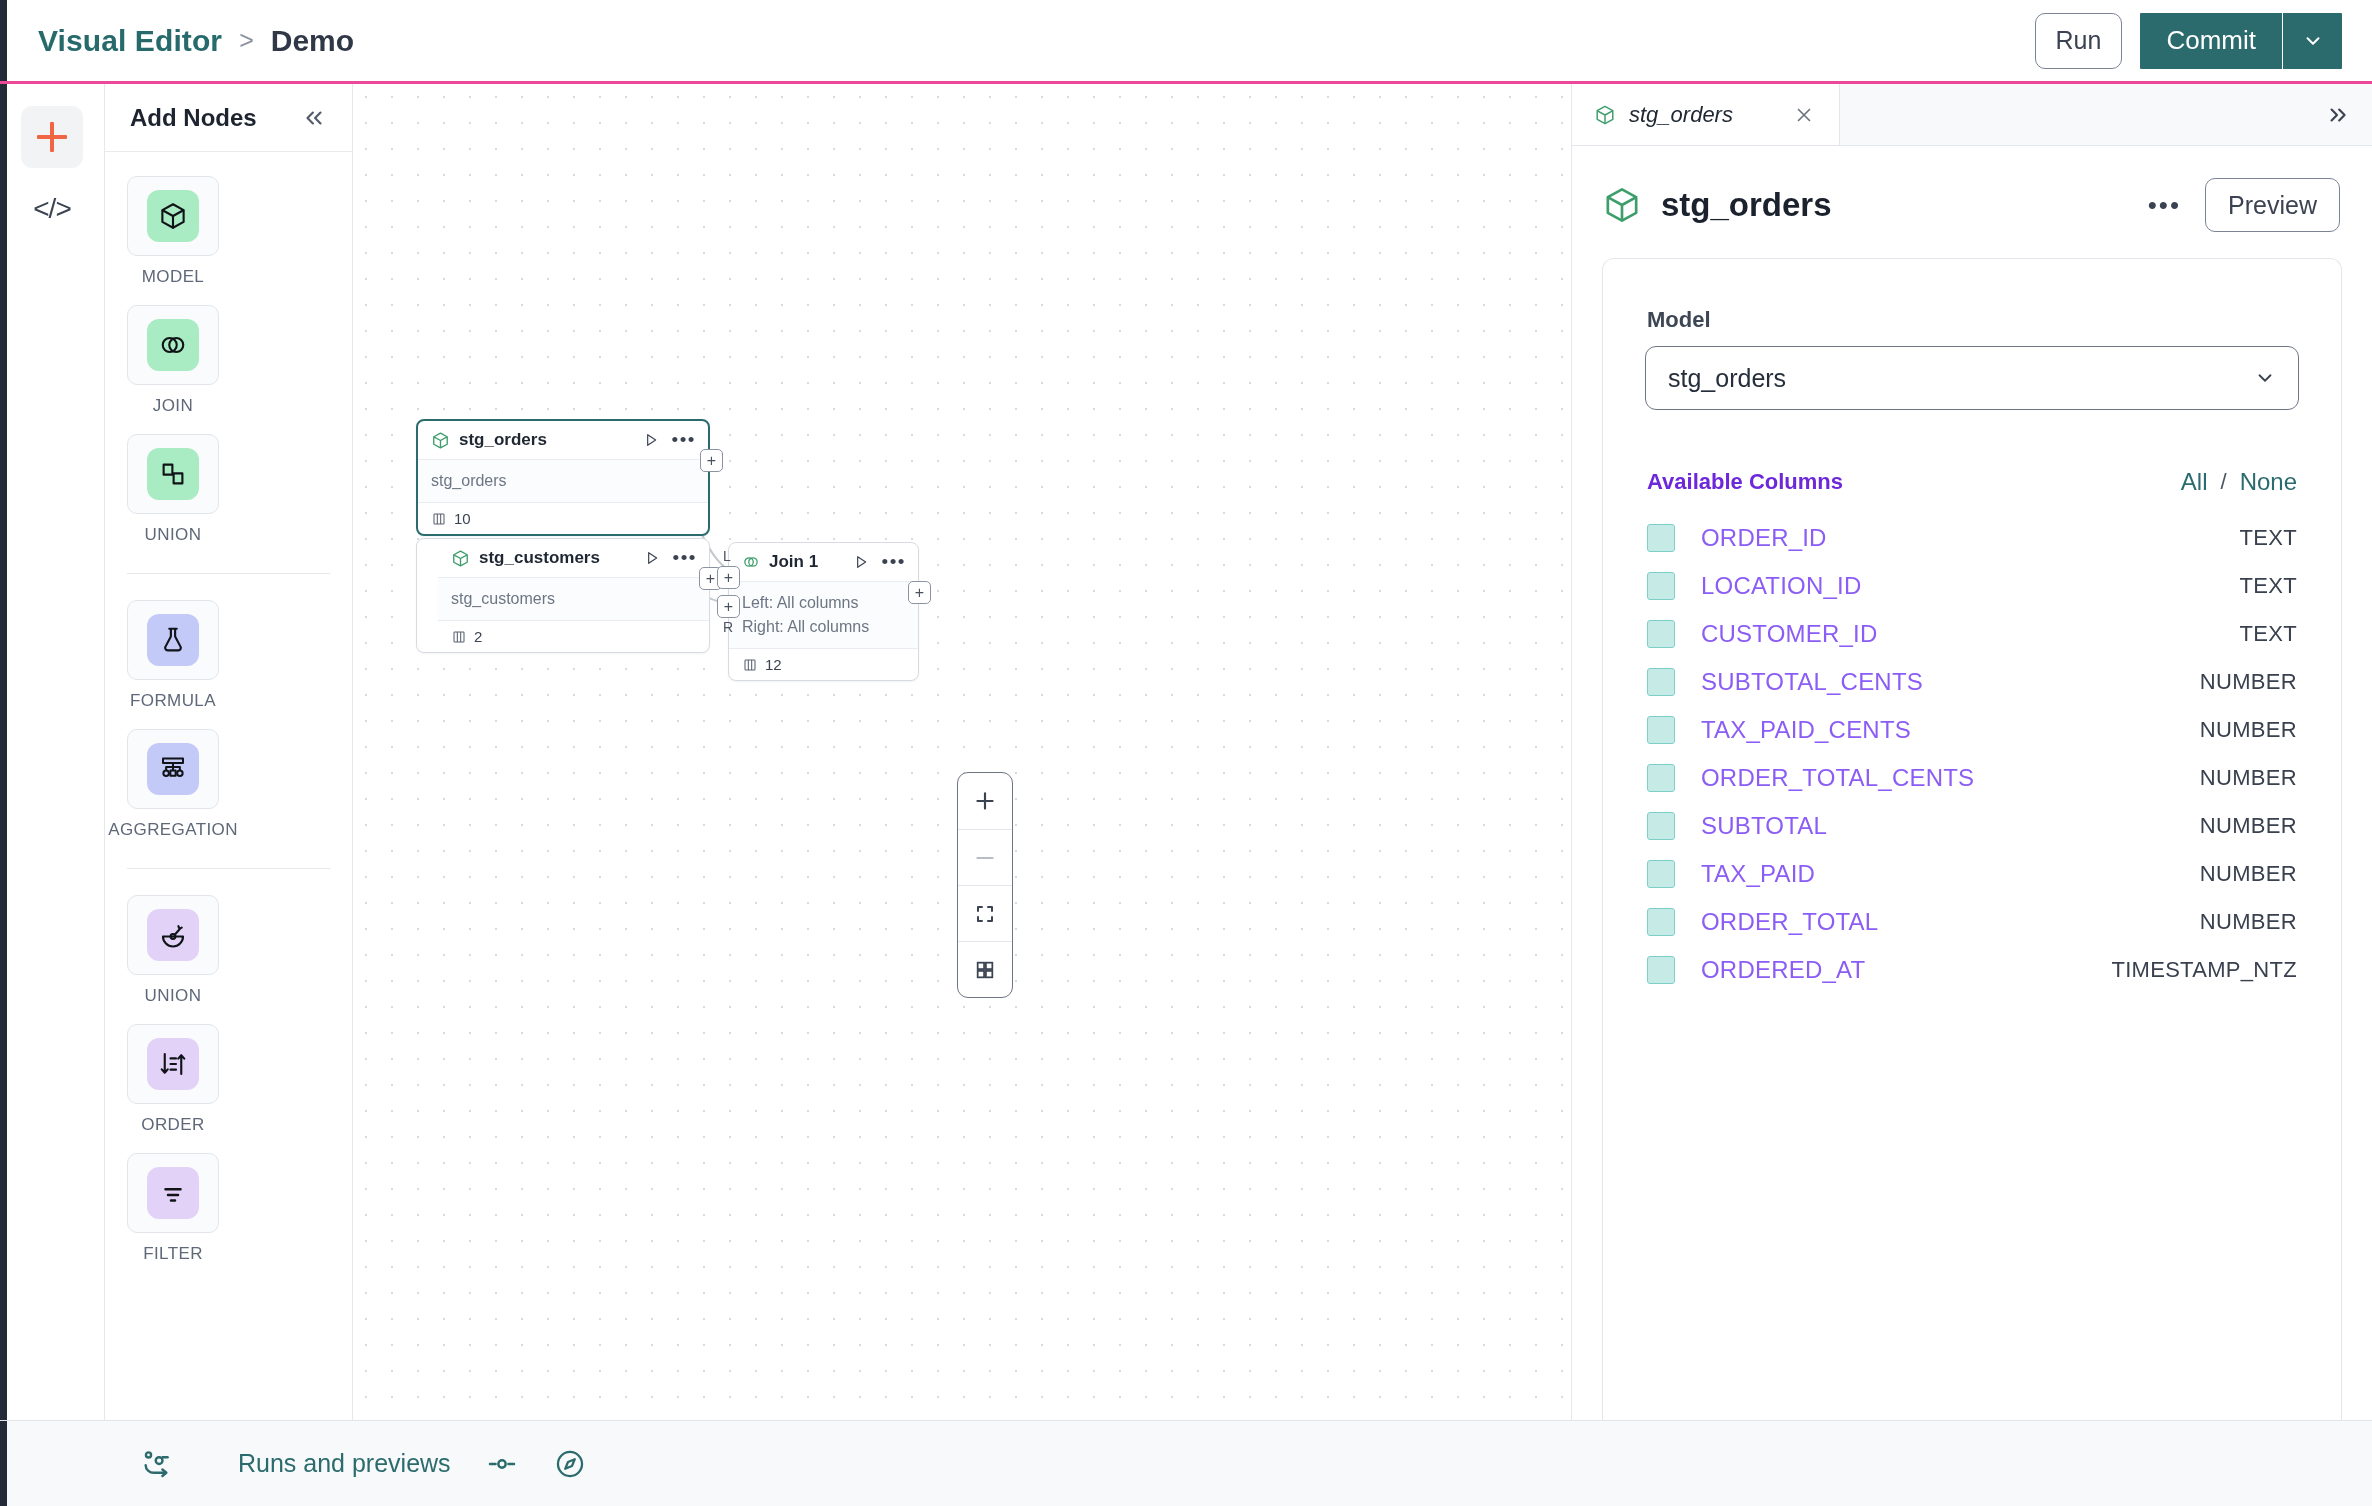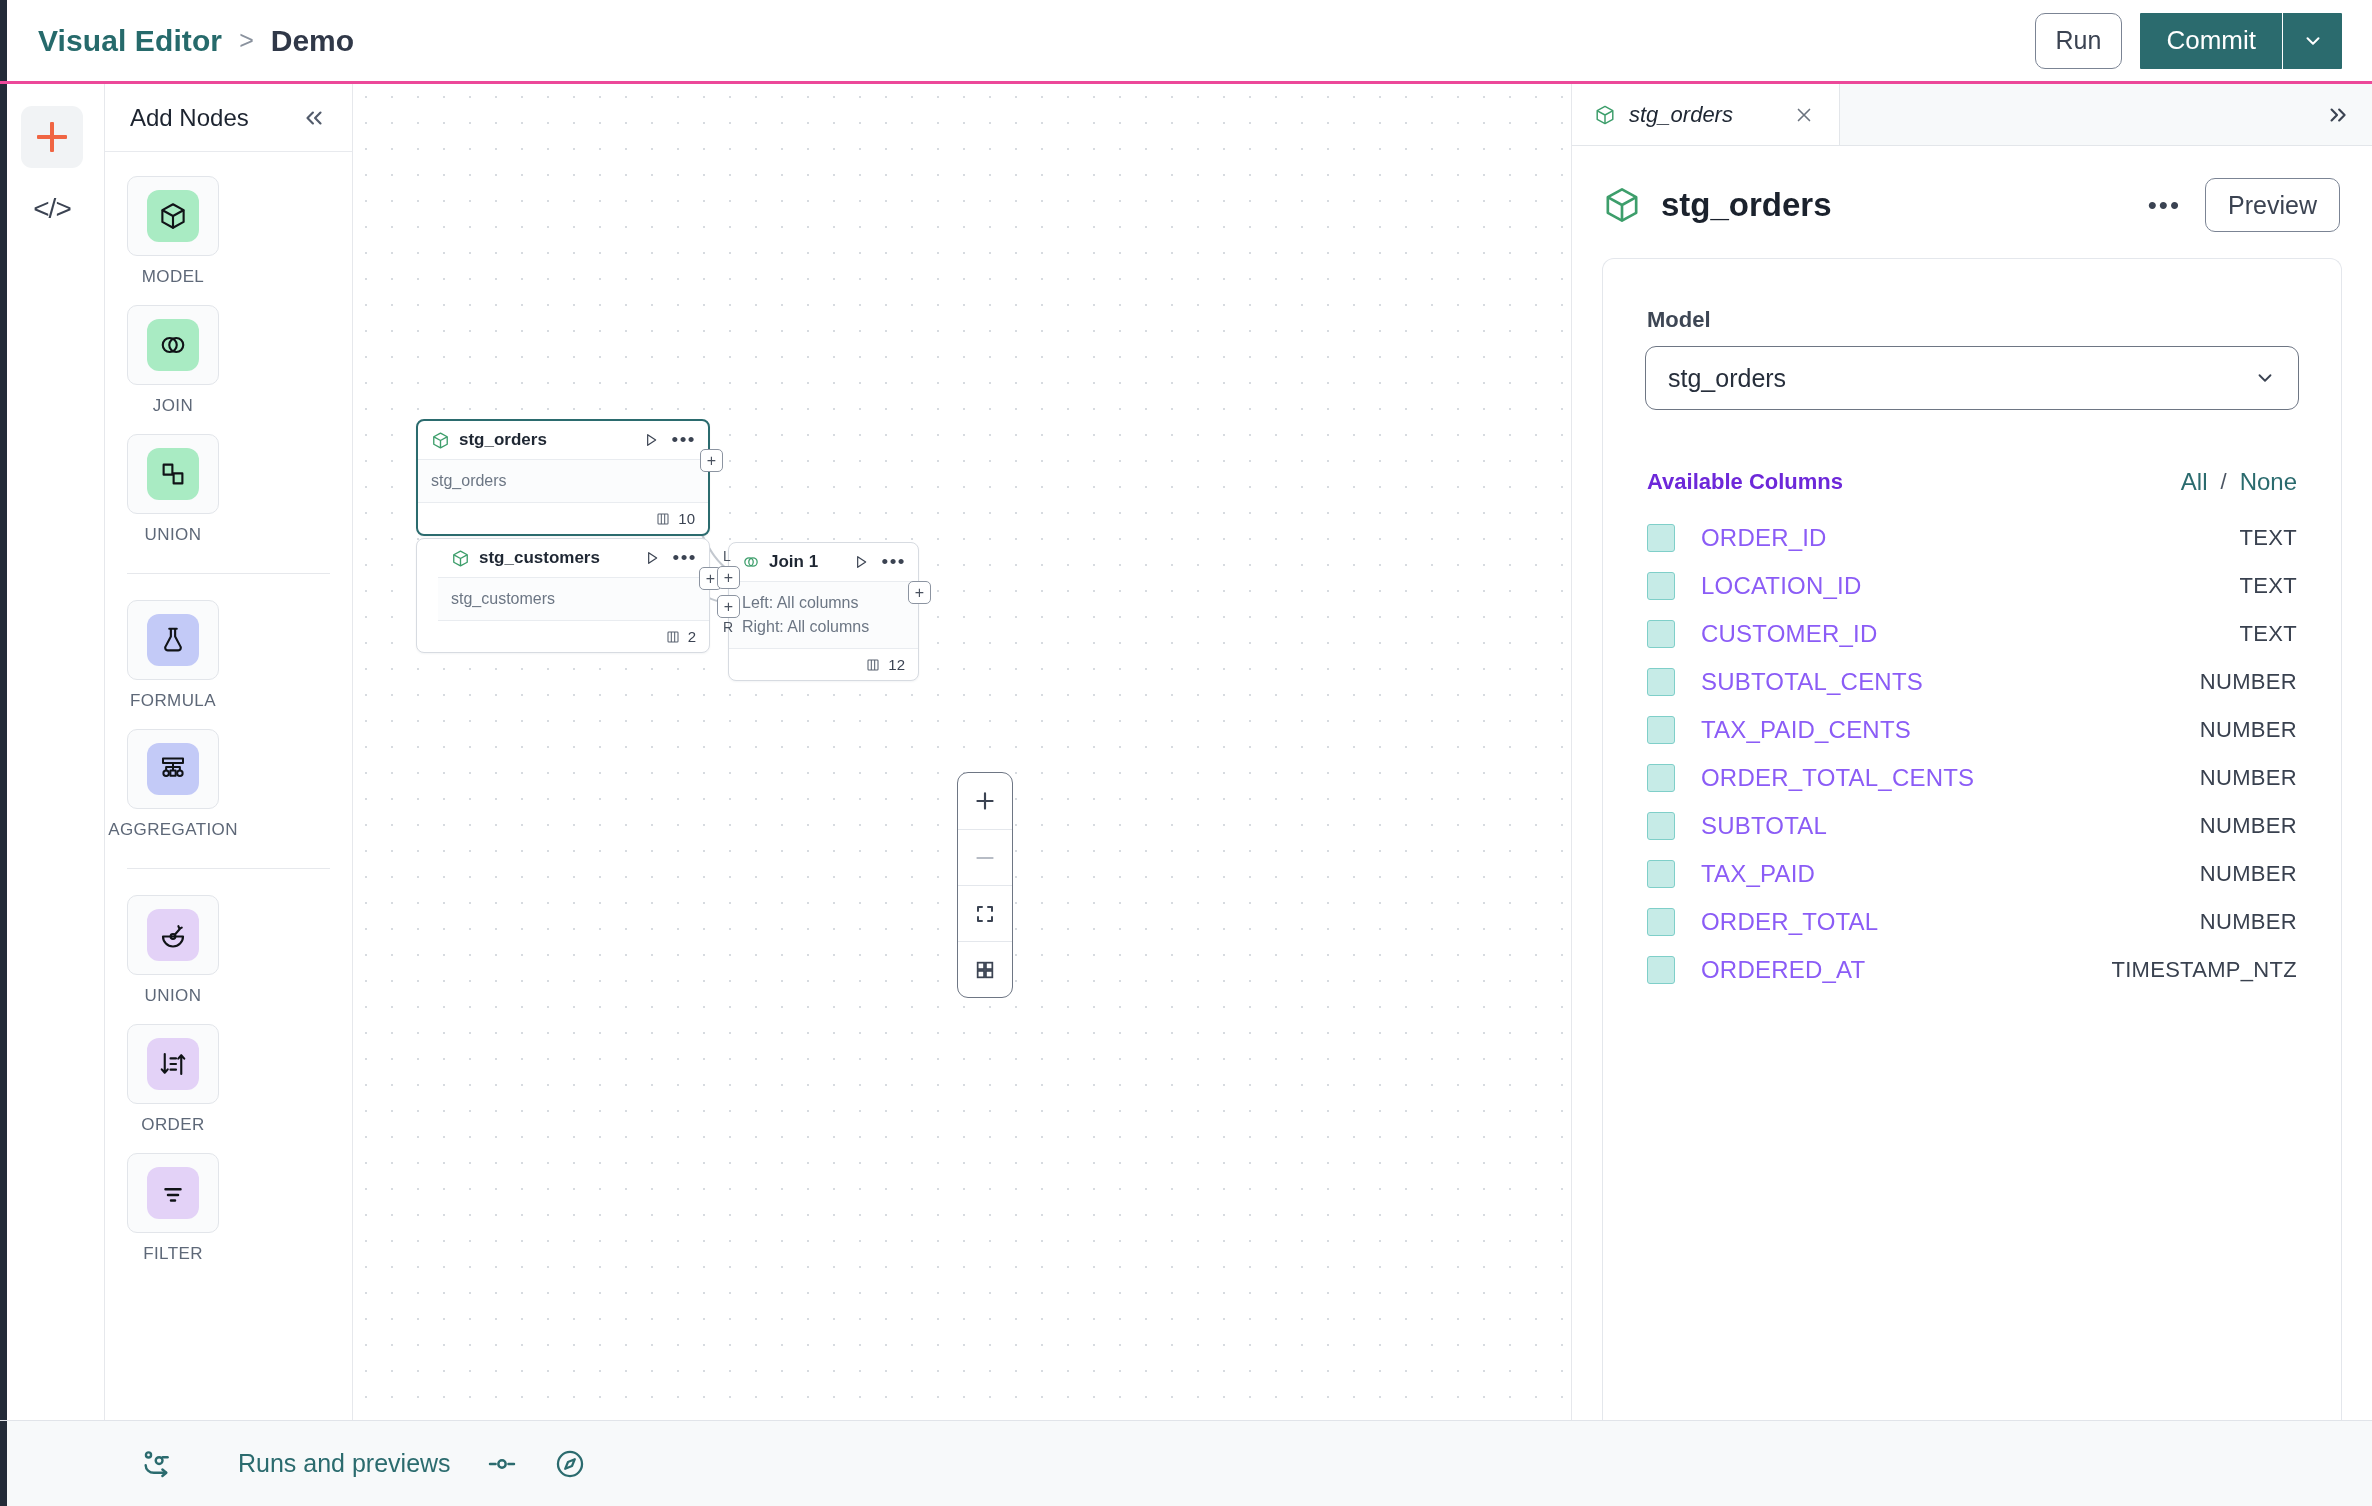--- a/index.html
+++ b/index.html
@@ -78,21 +78,21 @@
   
   .nodes-panel {
     width: 248px; flex: 0 0 248px; background: #fff;
     border-right: 1px solid #e6e8ec;
     display: flex; flex-direction: column;
   }
   .nodes-head {
     height: 68px; flex: 0 0 68px; display: flex; align-items: center;
     padding: 0 25px 0 25px; border-bottom: 1px solid #e8eaee;
   }
-  .nodes-title { font-size: 24px; font-weight: normal; color: #1d2430; }
+  .nodes-title { font-size: 24px; font-weight: bold; color: #1d2430; }
   .collapse-ic { margin-left: auto; color: #525b6b; display: flex; cursor: pointer; }
   .nodes-body { padding: 24px 0 0 0; overflow: hidden; }
   .node-group { padding: 0 22px; }
   .node-grid { display: flex; flex-wrap: wrap; gap: 18px 22px; }
   .node-item { width: 92px; display: flex; flex-direction: column; align-items: center; cursor: pointer; }
   .node-tile {
     width: 92px; height: 80px; border: 1px solid #e2e5ea; border-radius: 10px; background: #fafbfc;
     display: flex; align-items: center; justify-content: center;
   }
   .node-chip { width: 52px; height: 52px; border-radius: 12px; display: flex; align-items: center; justify-content: center; }
@@ -115,21 +115,21 @@
     width: 294px; box-shadow: 0 1px 2px rgba(20,30,50,.05);
   }
   .flow-node.selected { border: 2.2px solid #2b6b6e; }
   .fn-head { display: flex; align-items: center; gap: 9px; padding: 9px 12px 9px 13px; border-bottom: 1px solid #e9ecf0; }
   .fn-title { font-size: 17px; font-weight: bold; color: #1f2733; }
   .fn-head-actions { margin-left: auto; display: flex; align-items: center; gap: 13px; }
   .fn-play { cursor: pointer; display: flex; }
   .fn-dots { font-size: 19px; color: #3b4352; letter-spacing: 1.5px; line-height: .6; cursor: pointer; }
   .fn-body { padding: 9px 13px; background: #fbfcfd; border-bottom: 1px solid #e9ecf0; }
   .fn-sub { font-size: 16px; color: #6c7684; line-height: 1.5; }
-  .fn-foot { display: flex; align-items: center; justify-content: flex-end; gap: 7px; padding: 7px 13px; }
+  .fn-foot { display: flex; align-items: center; gap: 7px; padding: 7px 13px; }
   .fn-count { font-size: 15px; color: #3b4352; }
   .port {
     position: absolute; width: 23px; height: 23px; border: 1.2px solid #8c94a1; border-radius: 5px;
     background: #fff; display: flex; align-items: center; justify-content: center;
     font-size: 16px; color: #4a525f; line-height: 1; cursor: pointer;
   }
   .port-label { position: absolute; font-size: 14px; color: #4a525f; }
   .edge-svg { position: absolute; left: 0; top: 0; width: 100%; height: 100%; pointer-events: none; }
 
   

